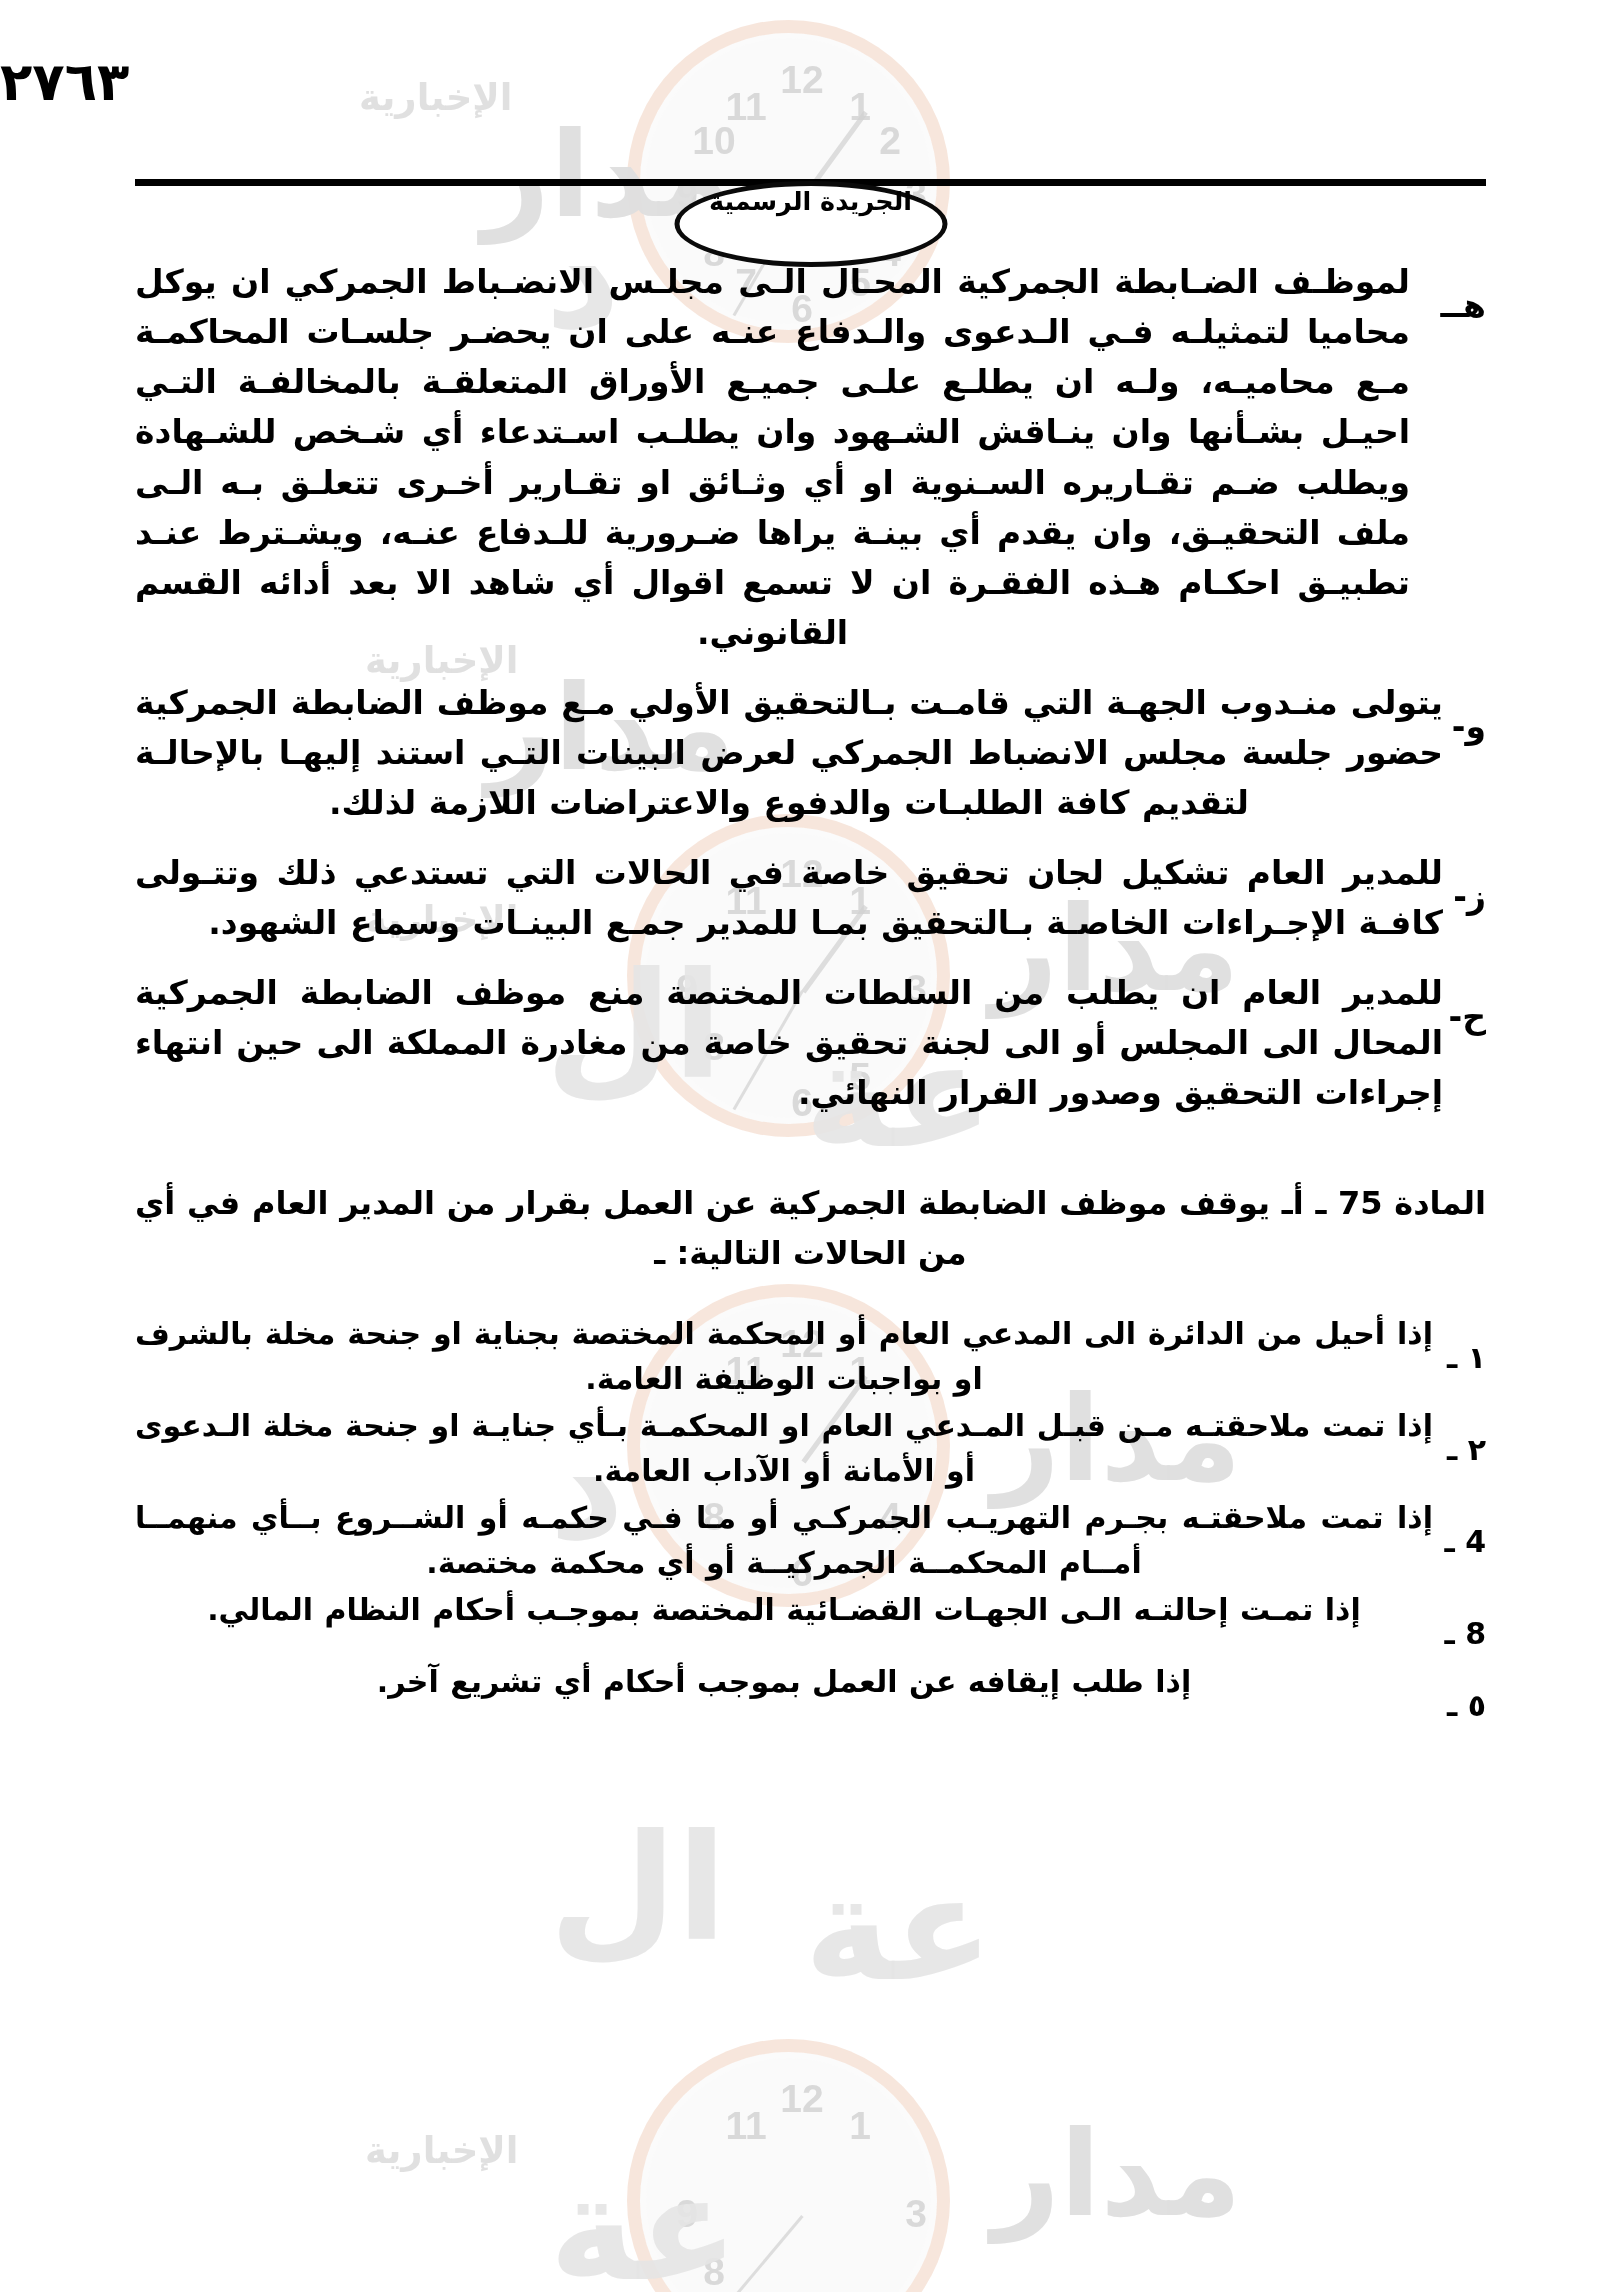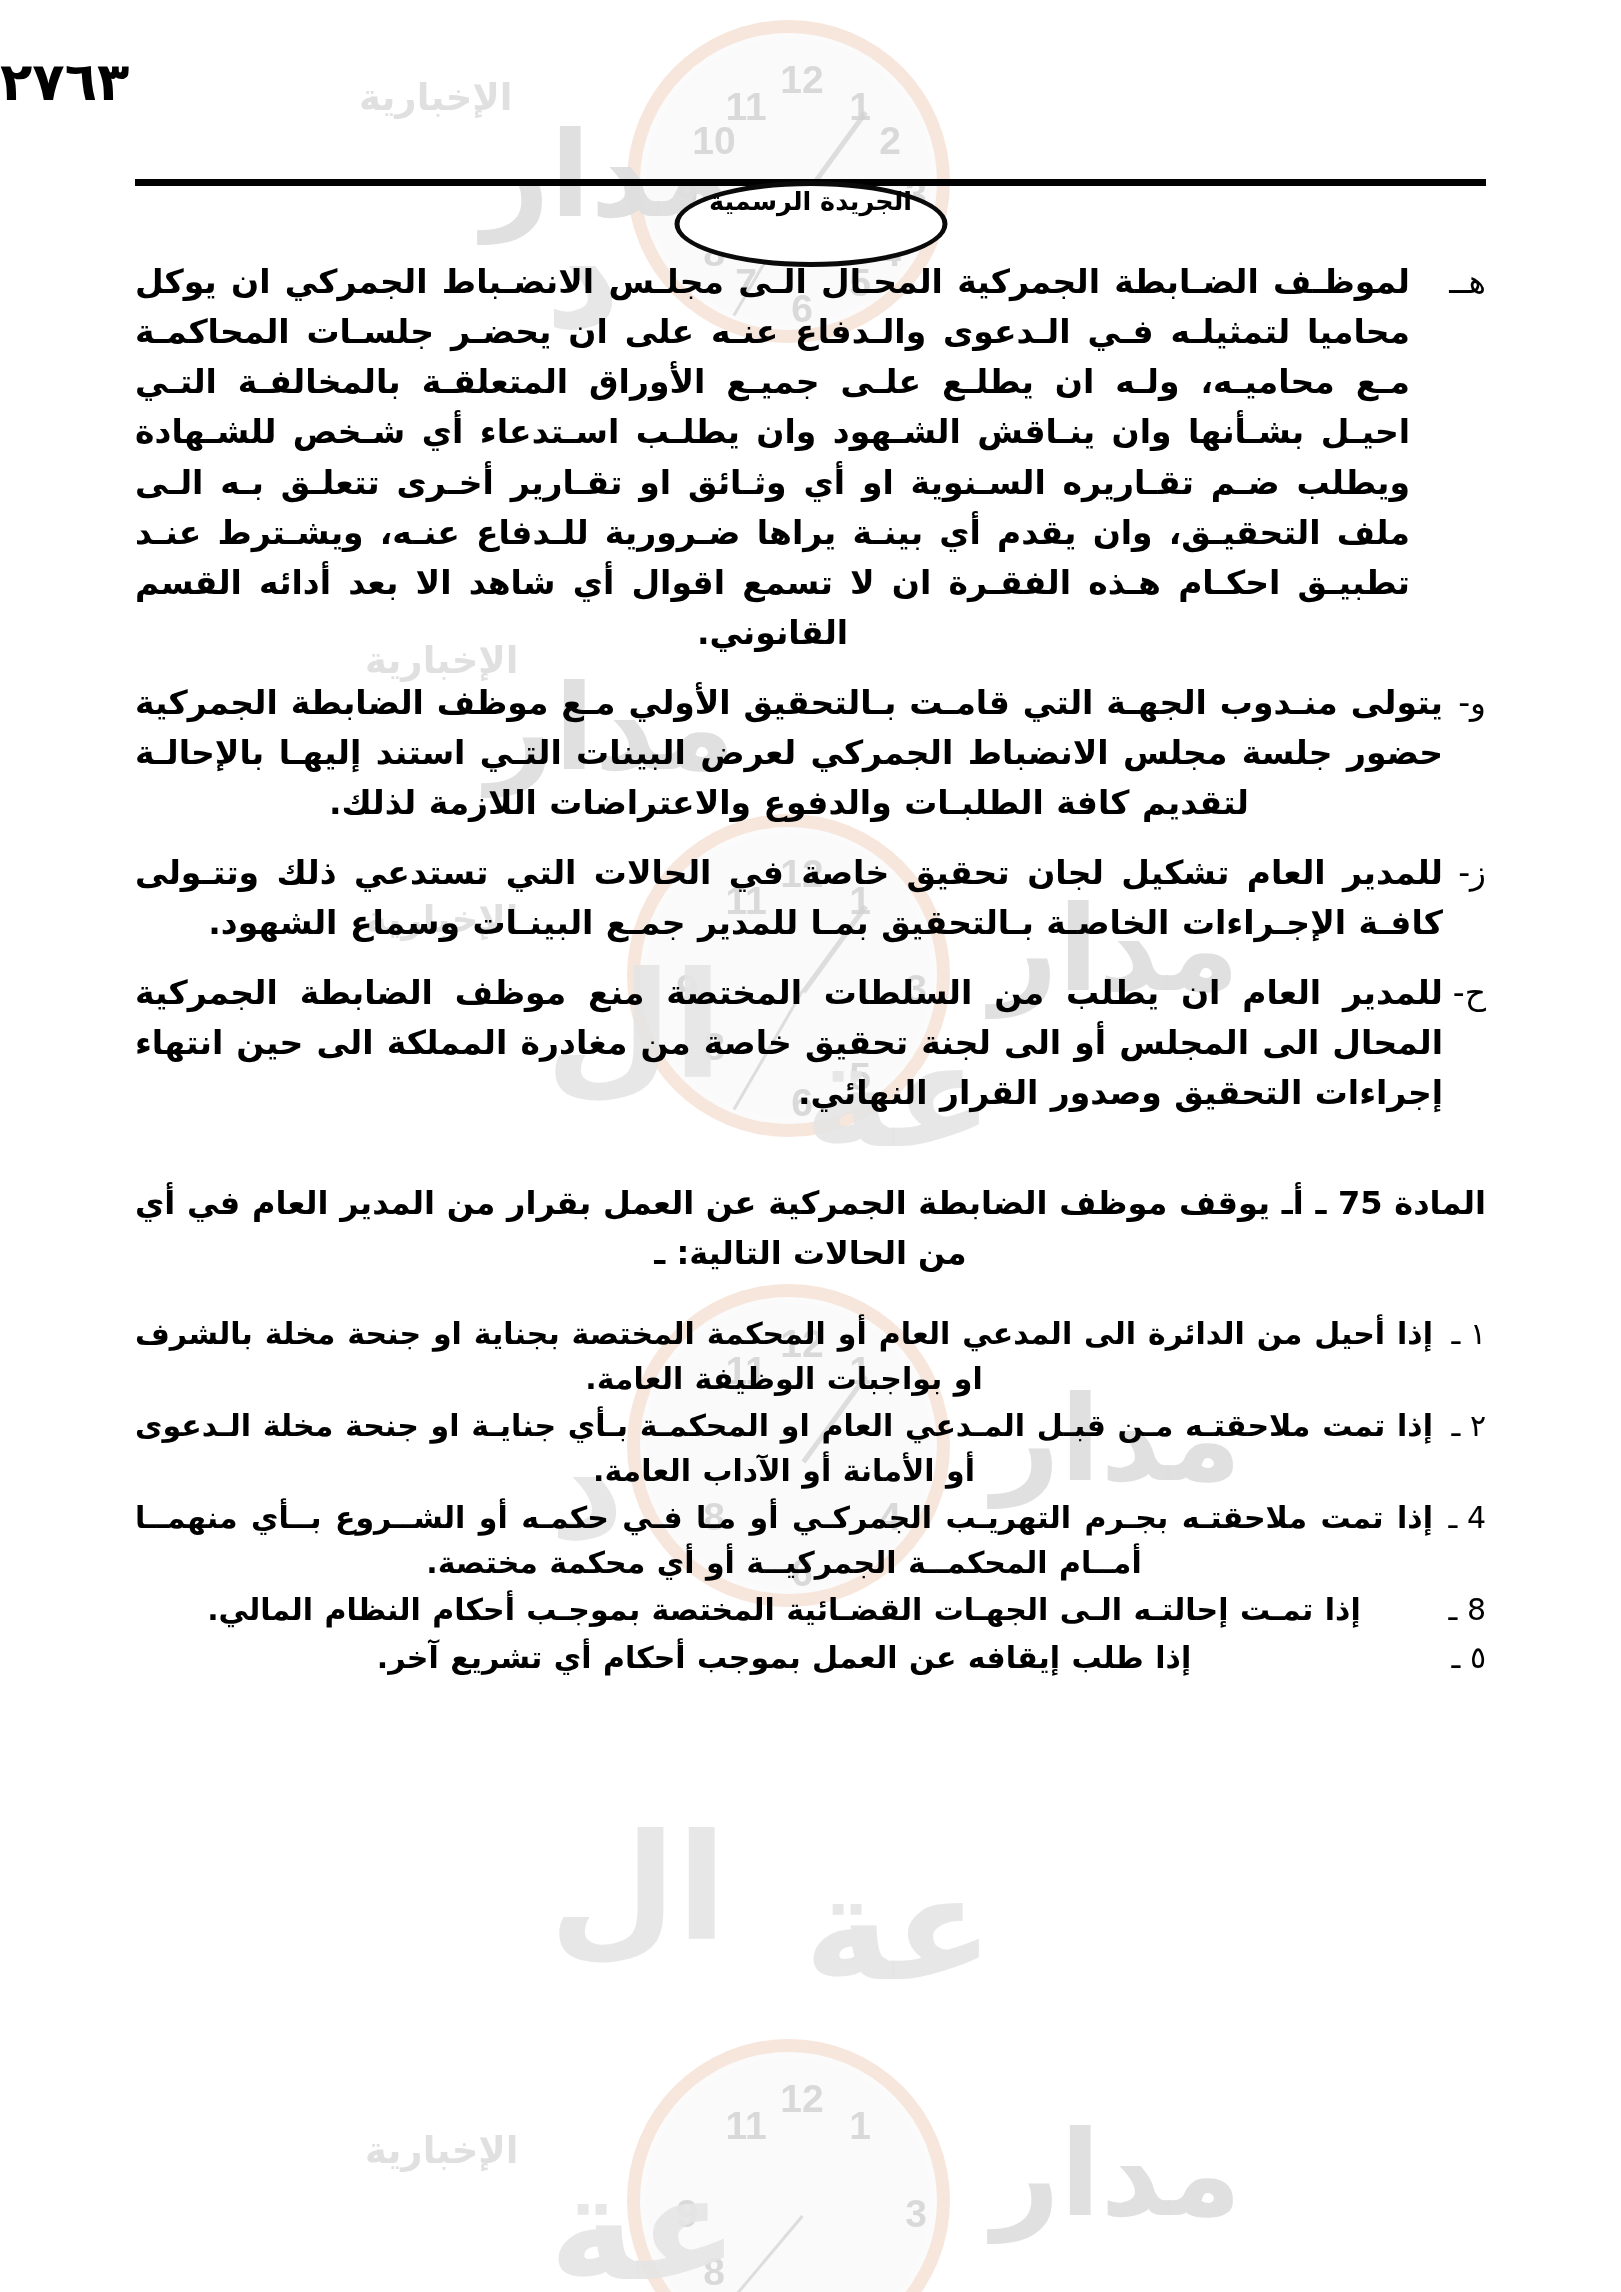--- a/index.html
+++ b/index.html
@@ -140,24 +140,25 @@
   }
   .blk {
     display: flex;
     flex-direction: row;
     align-items: flex-start;
     margin-bottom: 3.9px;
   }
   .marker {
     flex: 0 0 auto;
     font-size: 33px;
-    font-weight: normal;
+    font-weight: bold;
     line-height: 1.52;
     white-space: nowrap;
     font-family: "DejaVu Sans", sans-serif;
+    margin-top: 24px;
   }
   .marker.wide {
     min-width: 76px;
   }
   .marker.narrow {
     min-width: 43px;
   }
   .para {
     flex: 1 1 auto;
     font-size: 33px;

